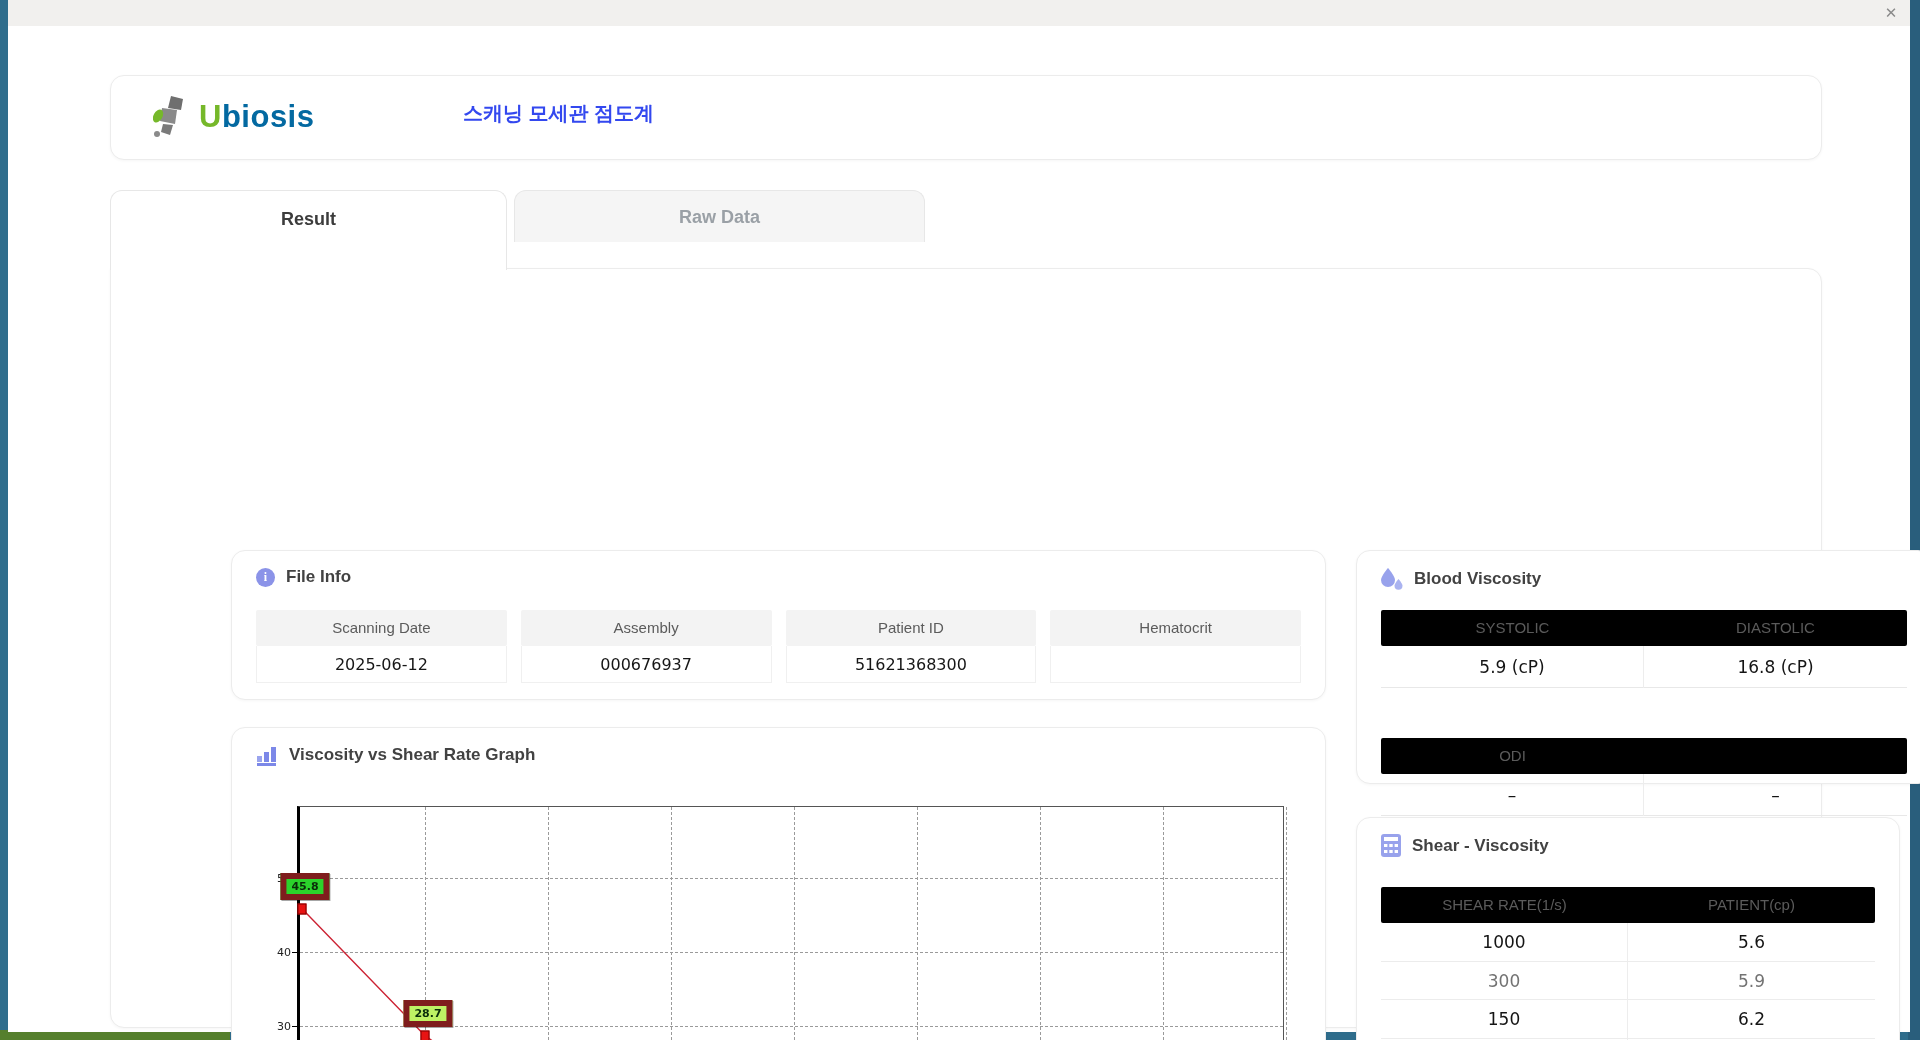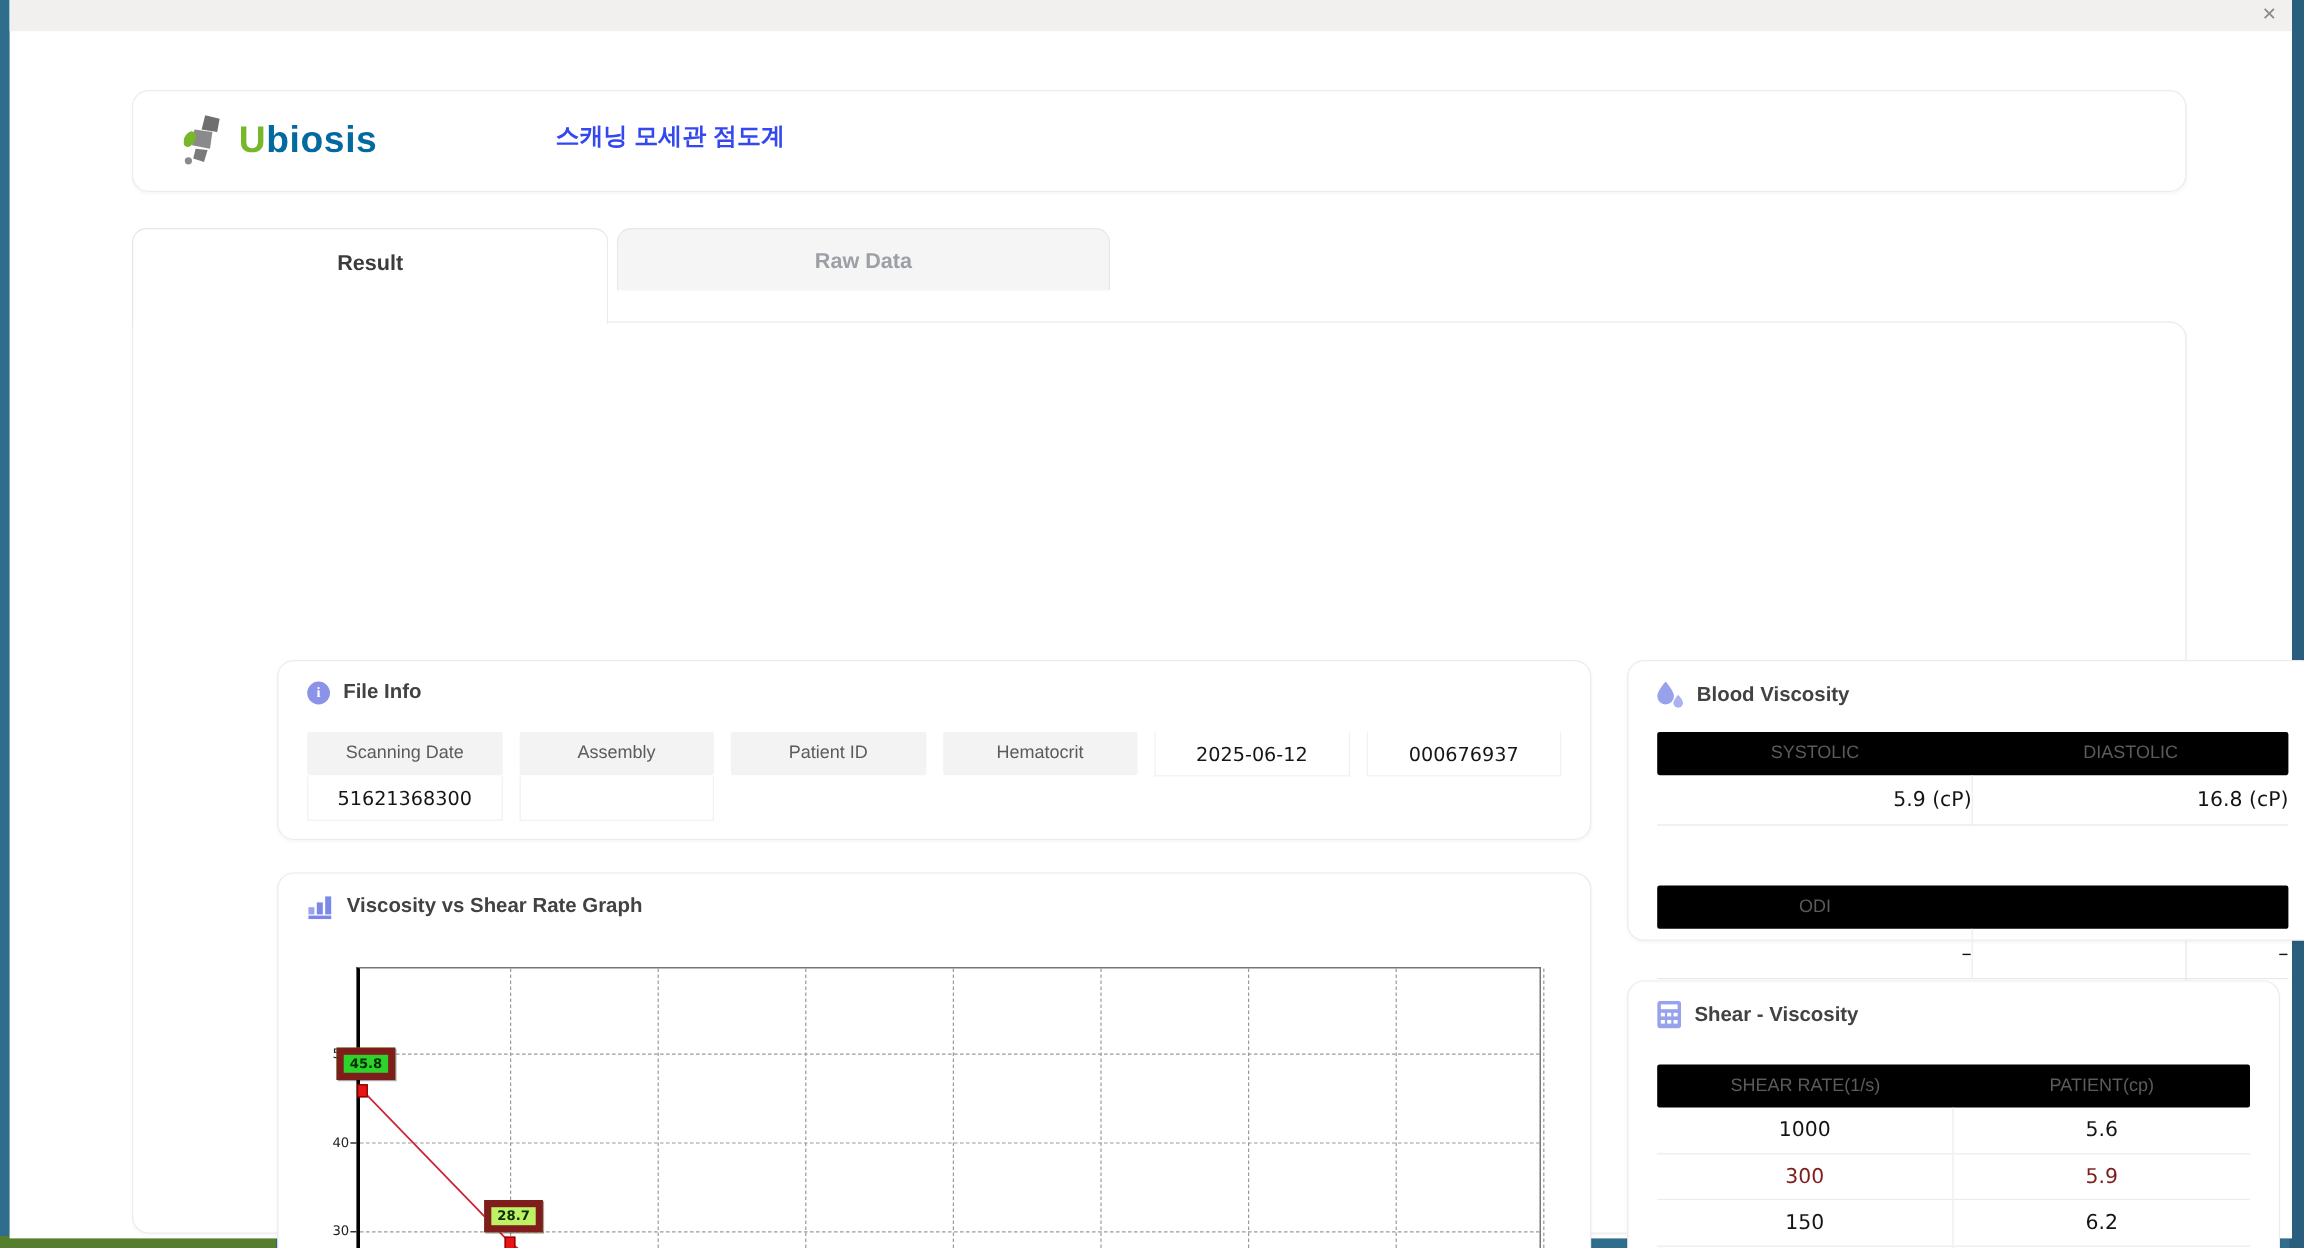--- a/index.html
+++ b/index.html
@@ -34,21 +34,21 @@
 
   .card-title { position:absolute; top:16px; left:24px; display:flex; align-items:center; gap:11px;
                 font-size:17px; font-weight:bold; color:#424242; }
   .icon-badge { width:19px; height:19px; border-radius:50%; background:#8b93e8; color:#fff;
                 font-size:12px; font-weight:bold; text-align:center; line-height:19px;
                 font-family:"Liberation Serif",serif; }
 
   
   .fi-card { left:120px; top:281px; width:1095px; height:150px; }
   .fi-grid { position:absolute; left:24px; right:24px; top:59px; display:grid;
-             grid-template-columns:repeat(6,1fr); column-gap:14px; }
+             grid-template-columns:repeat(4,1fr); column-gap:14px; }
   .fi-head { height:36px; line-height:36px; background:#f3f3f3; color:#5b5b5b; font-size:15px;
              text-align:center; border-radius:2px; }
   .fi-val { height:37px; line-height:37px; text-align:center; font-size:16px; color:#161616;
             border:1px solid #f0f0f0; border-top:none; background:#fff;
             font-family:"DejaVu Sans",sans-serif; }
 
   
   .graph-card { left:120px; top:458px; width:1095px; height:560px; }
   .plot { position:absolute; left:65px; top:78px; width:987px; height:432px; background:#fff;
           border-top:1px solid #555; border-right:1px solid #555;
@@ -66,32 +66,32 @@
             padding:1px 5px; white-space:nowrap; box-shadow:1px 1px 0 rgba(0,0,0,0.35); }
 
   
   .bv-card { left:1245px; top:281px; width:576px; height:234px; }
   .sv-card { left:1245px; top:548px; width:544px; height:470px; }
 
   .duo { position:absolute; left:24px; right:24px; }
   .duo-head { display:grid; grid-template-columns:1fr 1fr; height:36px; background:#000000; border-radius:2px; }
   .duo-head span { line-height:36px; text-align:center; font-size:15px; color:#5b5b5b; }
   .duo-val { display:grid; grid-template-columns:1fr 1fr; height:42px; border-bottom:1px solid #e8e8e8; }
-  .duo-val span { line-height:42px; text-align:right; font-size:17px; color:#141414;
+  .duo-val span { line-height:42px; text-align:center; font-size:17px; color:#141414;
                   font-family:"DejaVu Sans",sans-serif; }
   .duo-val span:first-child { border-right:1px solid #ededed; }
 
   .sv-table { position:absolute; left:24px; right:24px; top:69px; }
   .sv-head { display:grid; grid-template-columns:1fr 1fr; height:36px; background:#000000; border-radius:2px; }
   .sv-head span { line-height:36px; text-align:center; font-size:15px; color:#5b5b5b; }
   .sv-row { display:grid; grid-template-columns:1fr 1fr; height:38.5px; border-bottom:1px solid #ececec; }
   .sv-row span { line-height:38px; text-align:center; font-size:17px; color:#141414;
                  font-family:"DejaVu Sans",sans-serif; }
   .sv-row span:first-child { border-right:1px solid #ededed; }
-  .sv-row.hl span { color:#7f1d1d; }
+  .sv-row.hl span { color:#737373; }
 </style>
 </head>
 <body>
 
 <div class="grass"></div>
 <div class="rightstrip"></div>
 
 <div class="window">
 
   <div class="titlebar">

